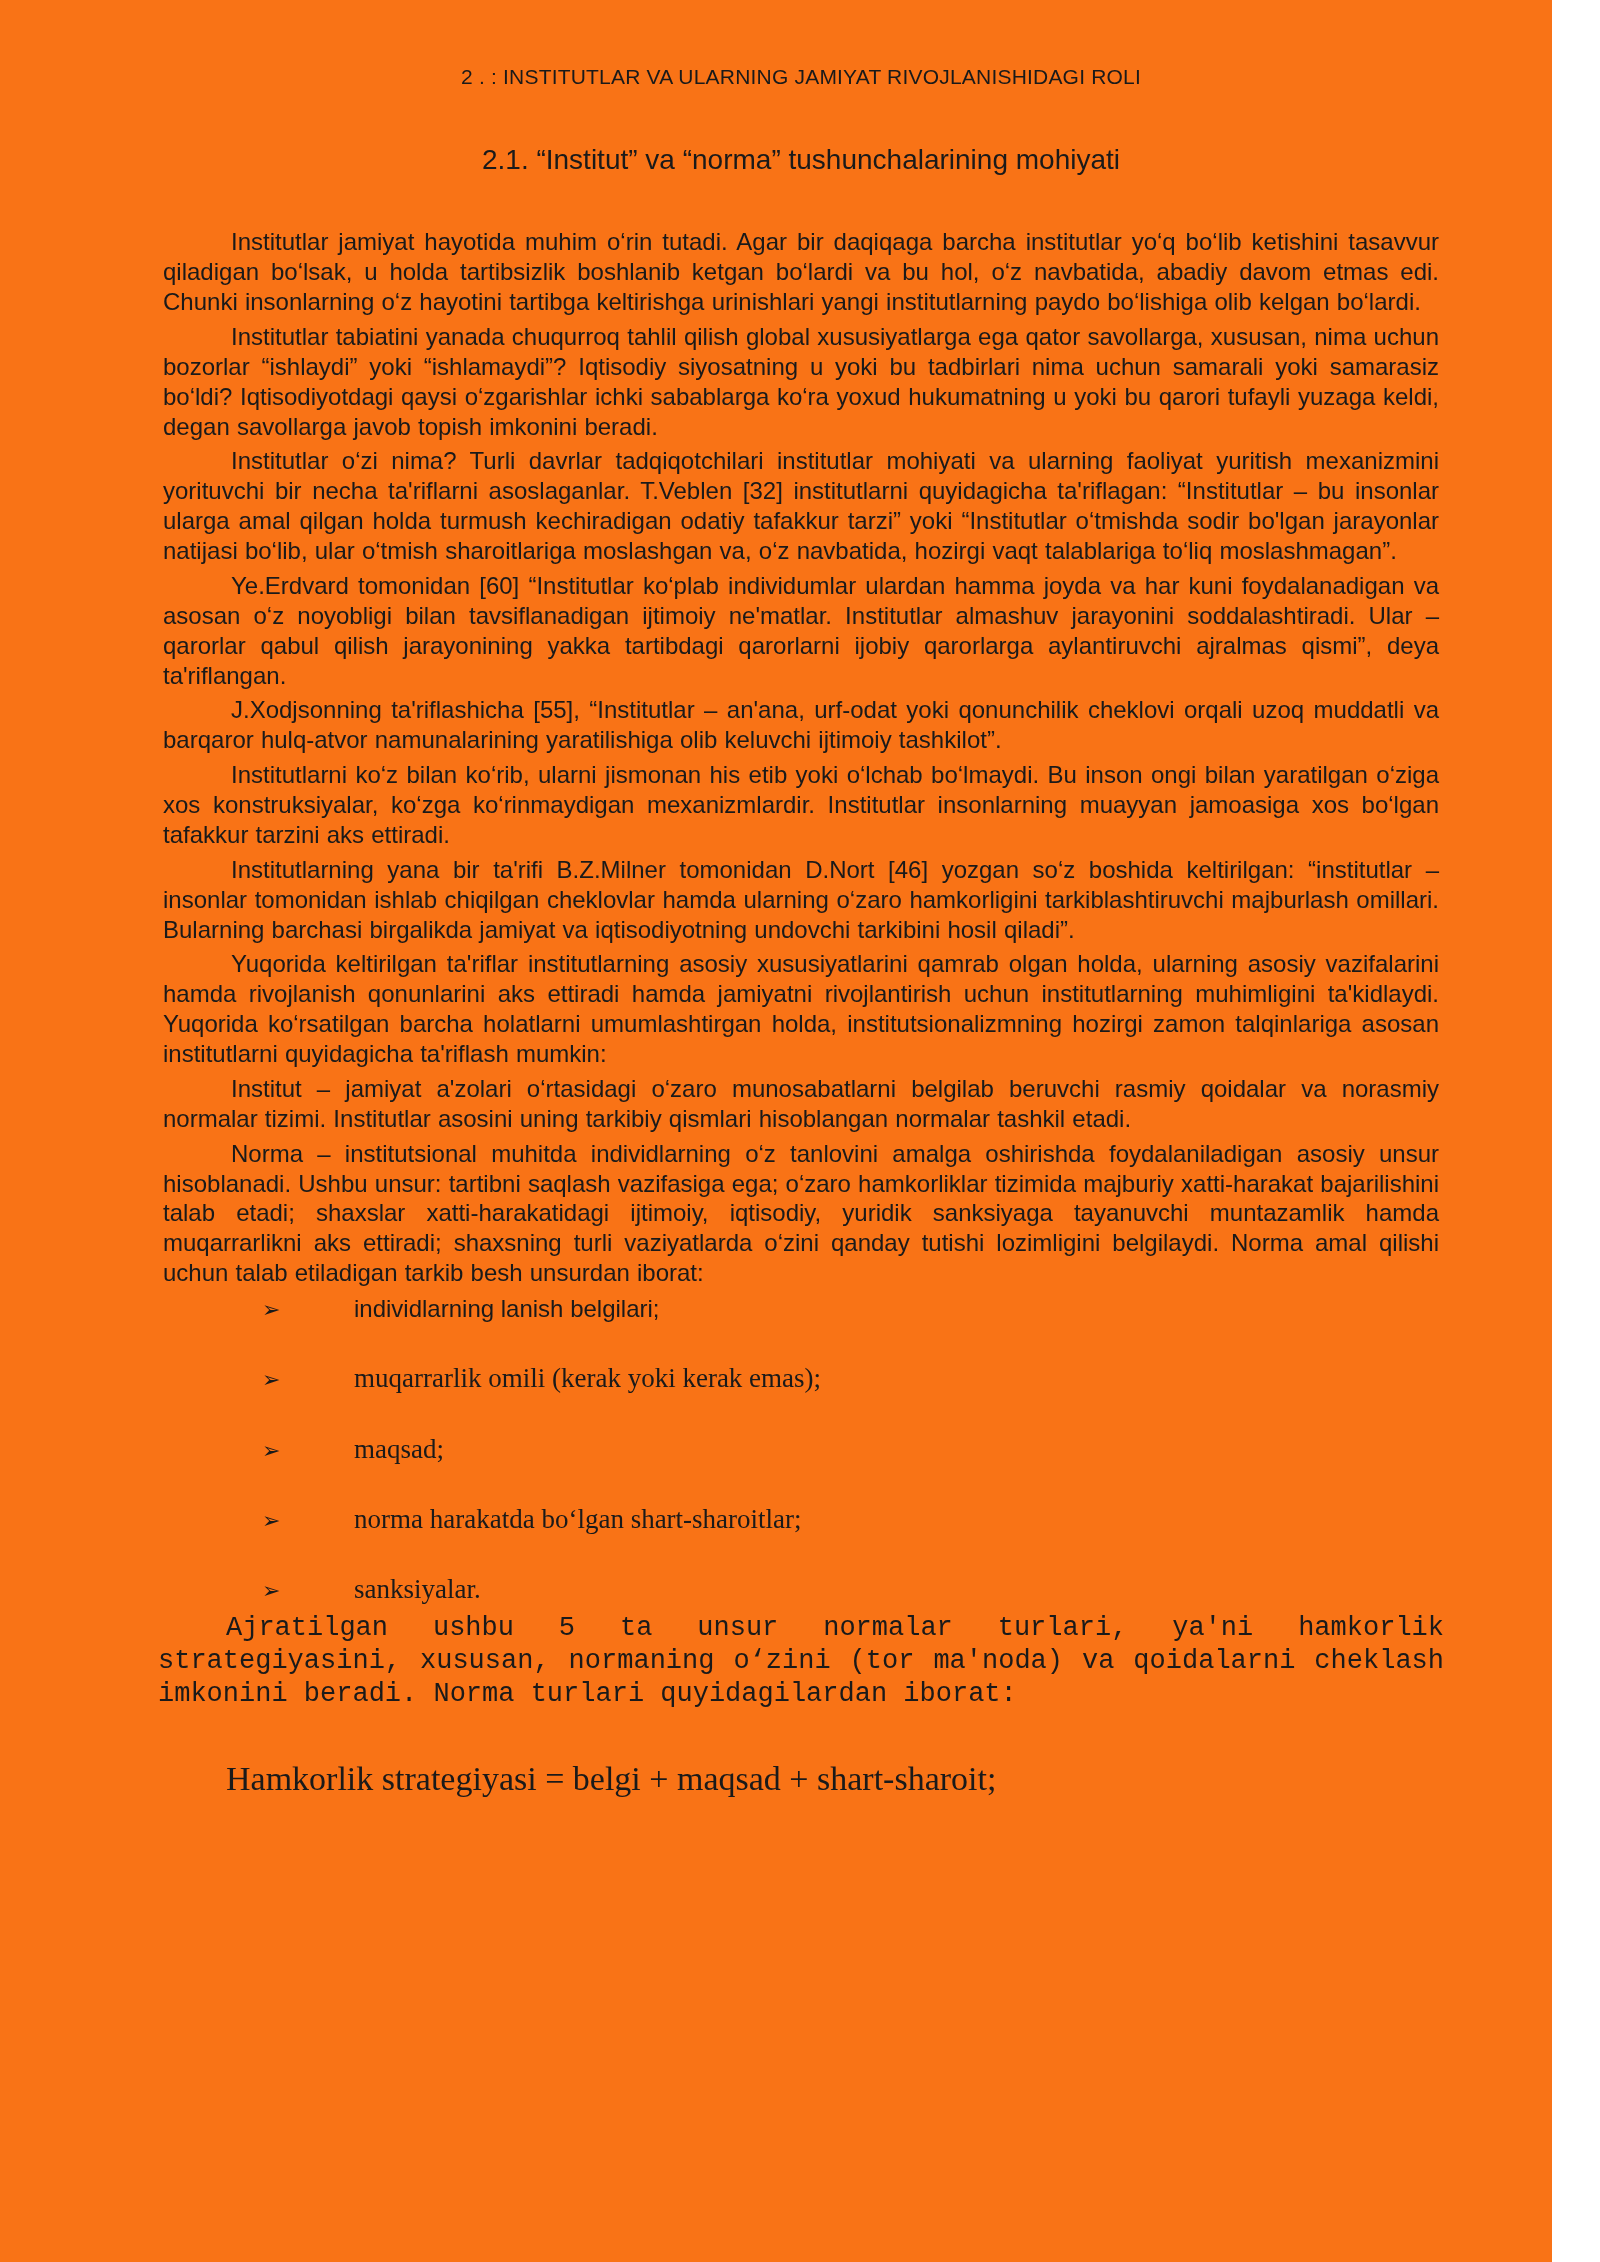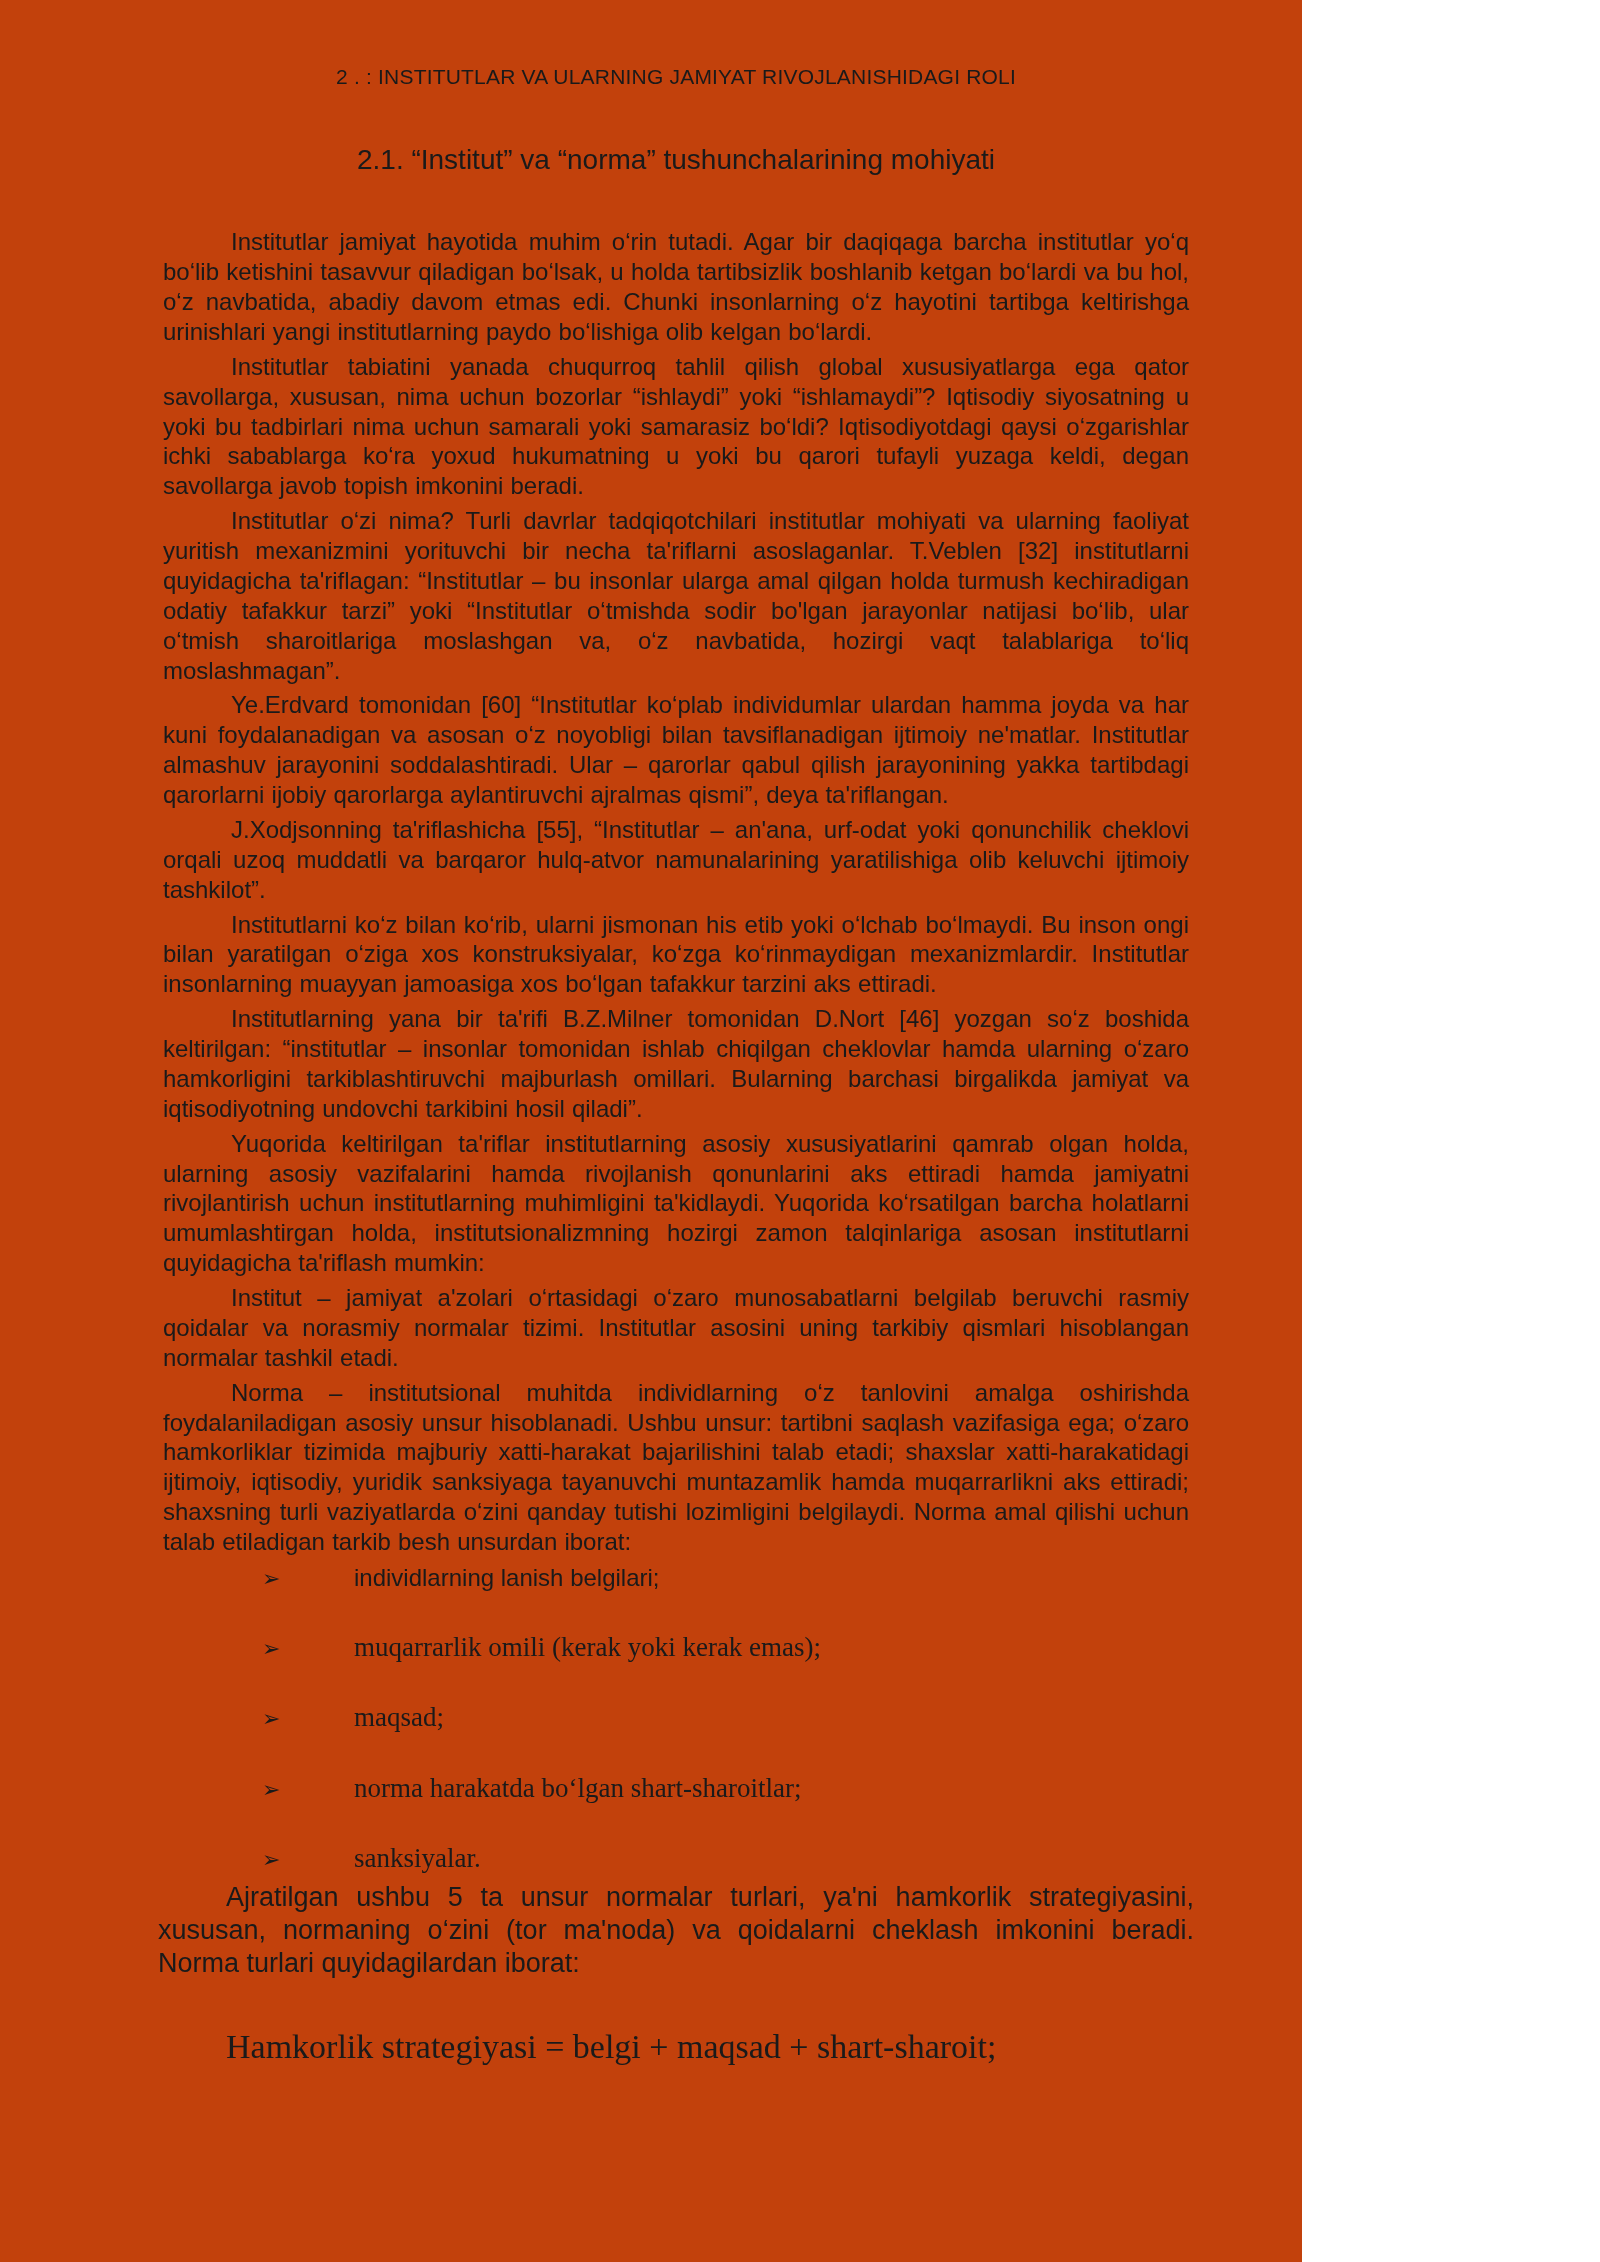--- a/index.html
+++ b/index.html
@@ -1,24 +1,24 @@
 <!DOCTYPE html>
 <html><head>
 <meta charset="utf-8">
 <style>
   html, body {
     margin: 0;
     padding: 0;
     background: #ffffff;
   }
   .page {
-    width: 1302px;
+    width: 1552px;
     min-height: 2262px;
     box-sizing: border-box;
-    background: #c2410c;
+    background: #f97316;
     color: #1a1a1a;
     padding: 64px 108px 60px 158px;
     font-family: "Liberation Sans", sans-serif;
   }
   .chapter-heading {
     text-align: center;
     font-size: 21px;
     line-height: 1.25;
     letter-spacing: 0.2px;
   }
@@ -62,21 +62,21 @@
     line-height: 1.3;
   }
   .bullet-text-serif {
     font-family: "Liberation Serif", serif;
     font-size: 27px;
     line-height: 1.2;
     margin-top: 36px;
   }
   p.closing-para {
     margin: 6px 0 8px 0;
-    font-family: Liberation Sans, sans-serif;
+    font-family: Liberation Mono, monospace;
     font-size: 27px;
     line-height: 1.22;
     text-align: justify;
     text-indent: 68px;
   }
   .formula-block {
     margin-top: 44px;
   }
   p.formula-line {
     margin: 0;

